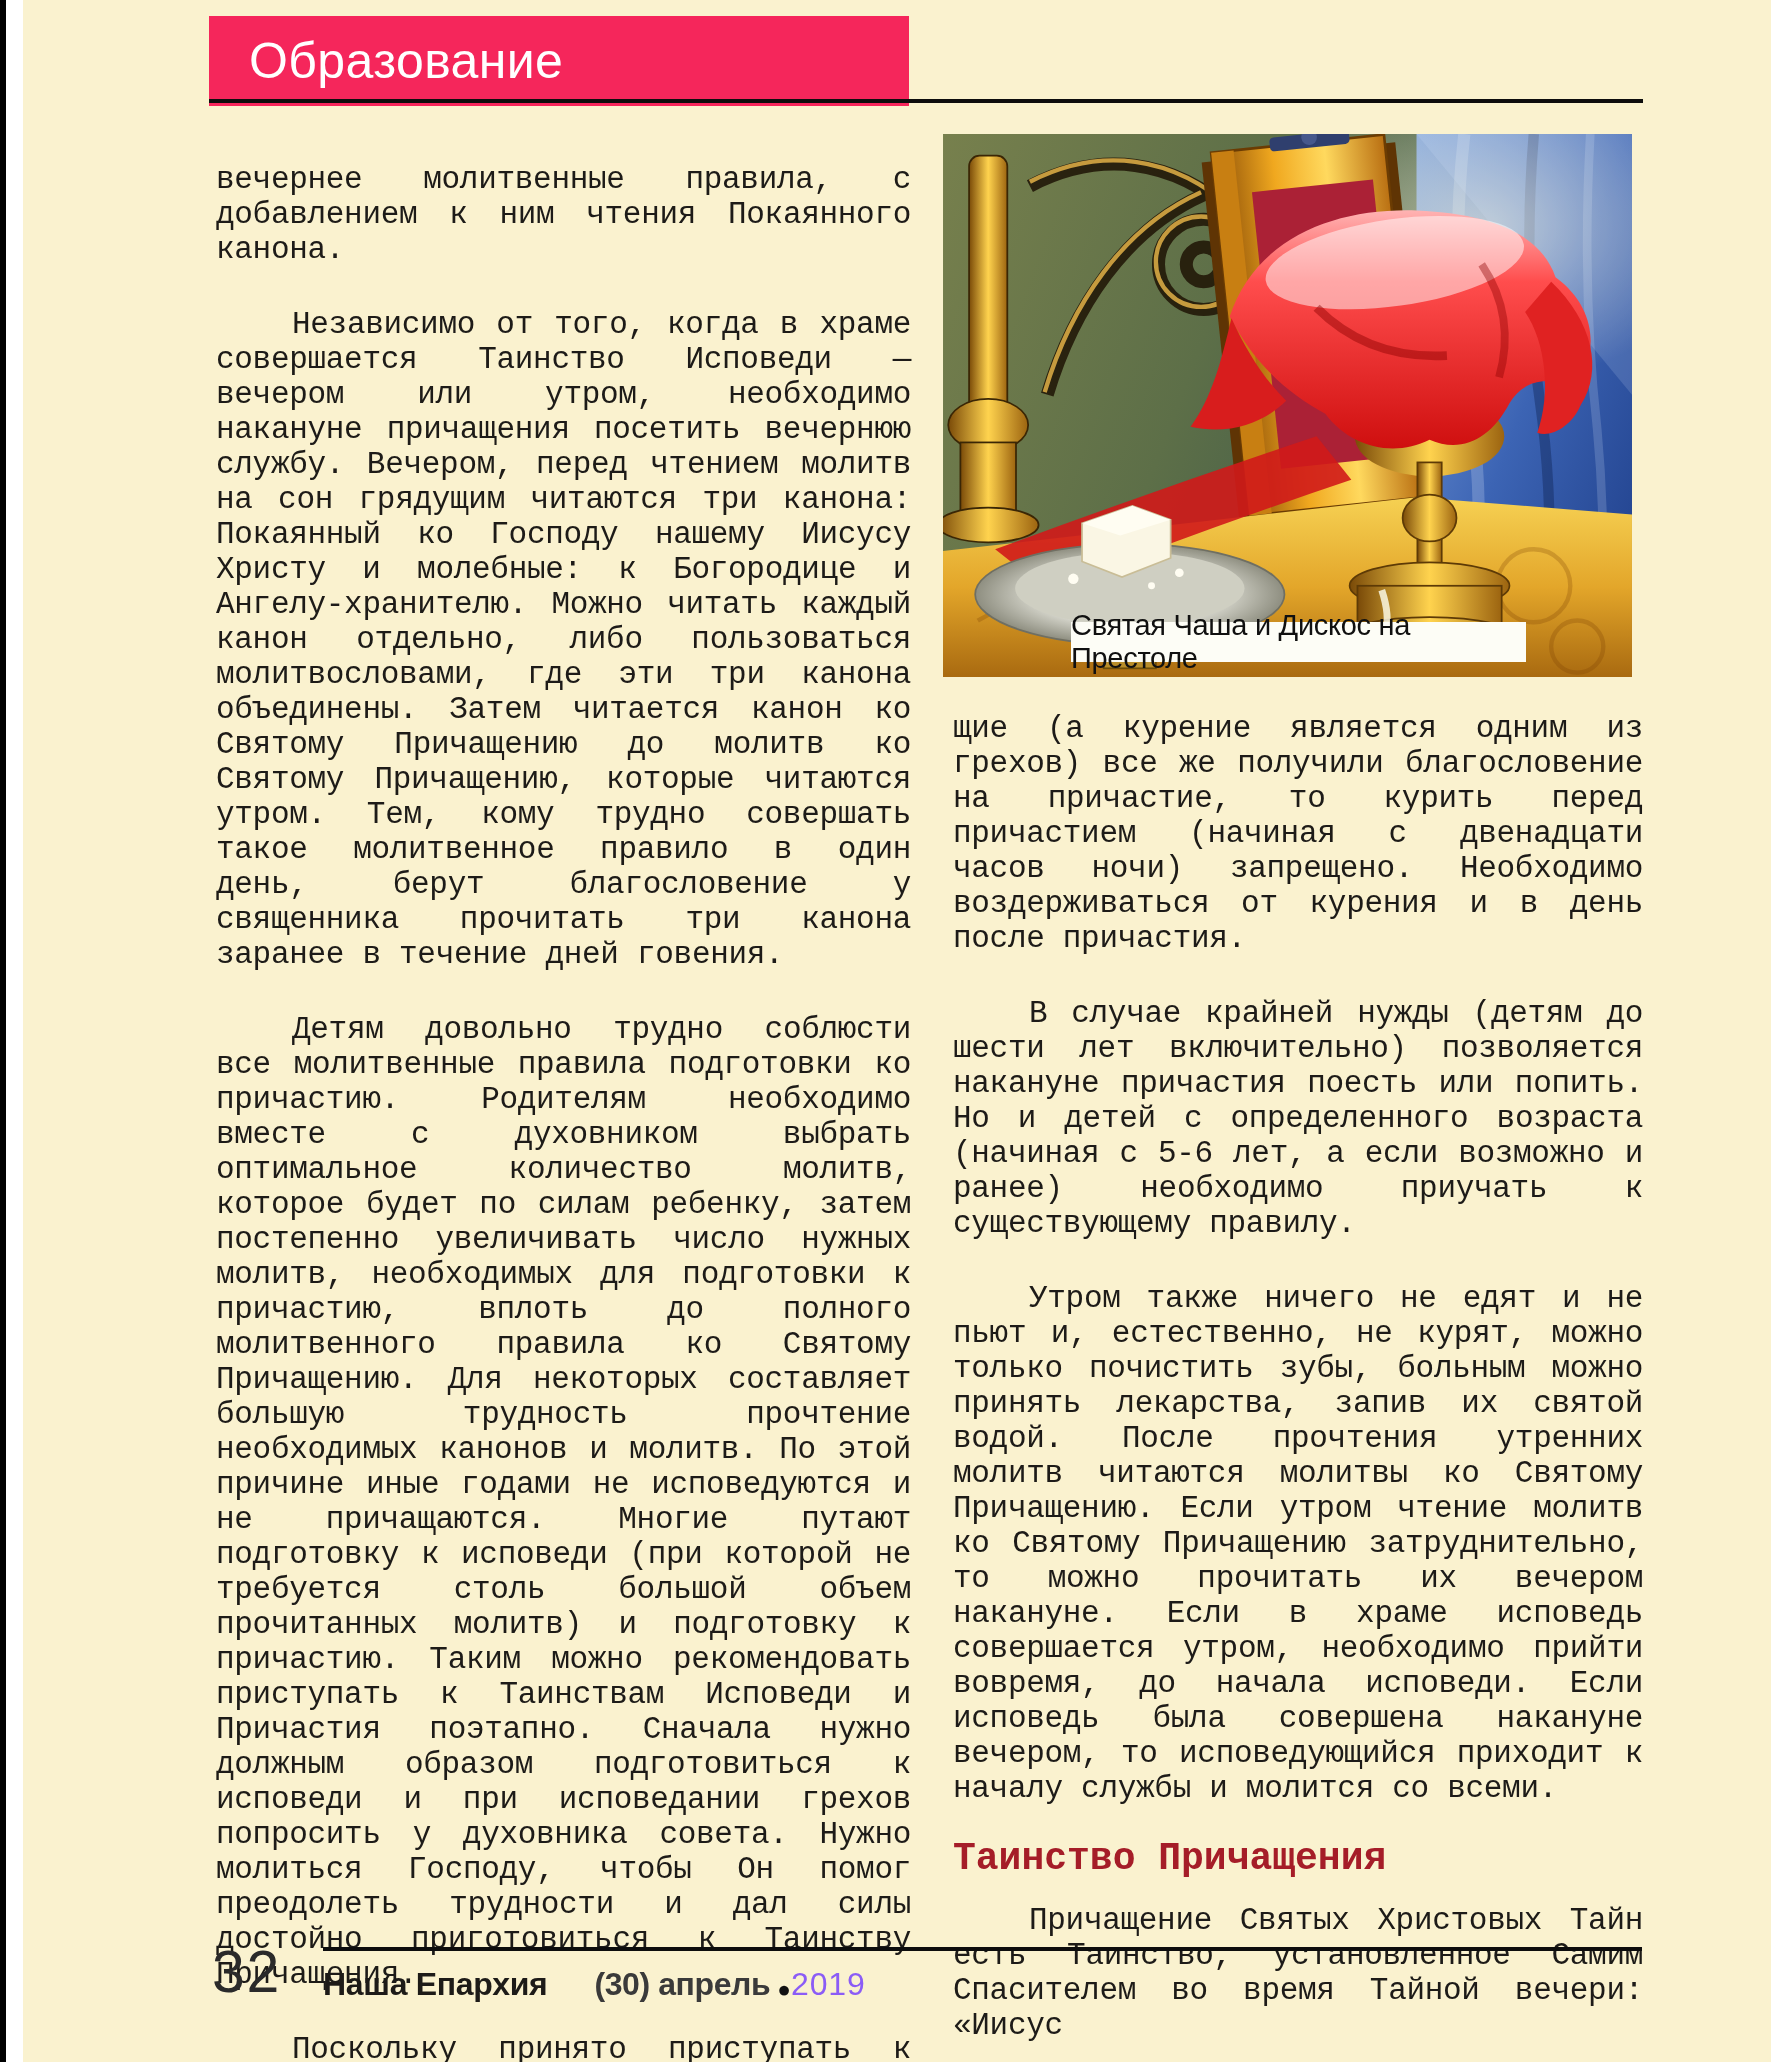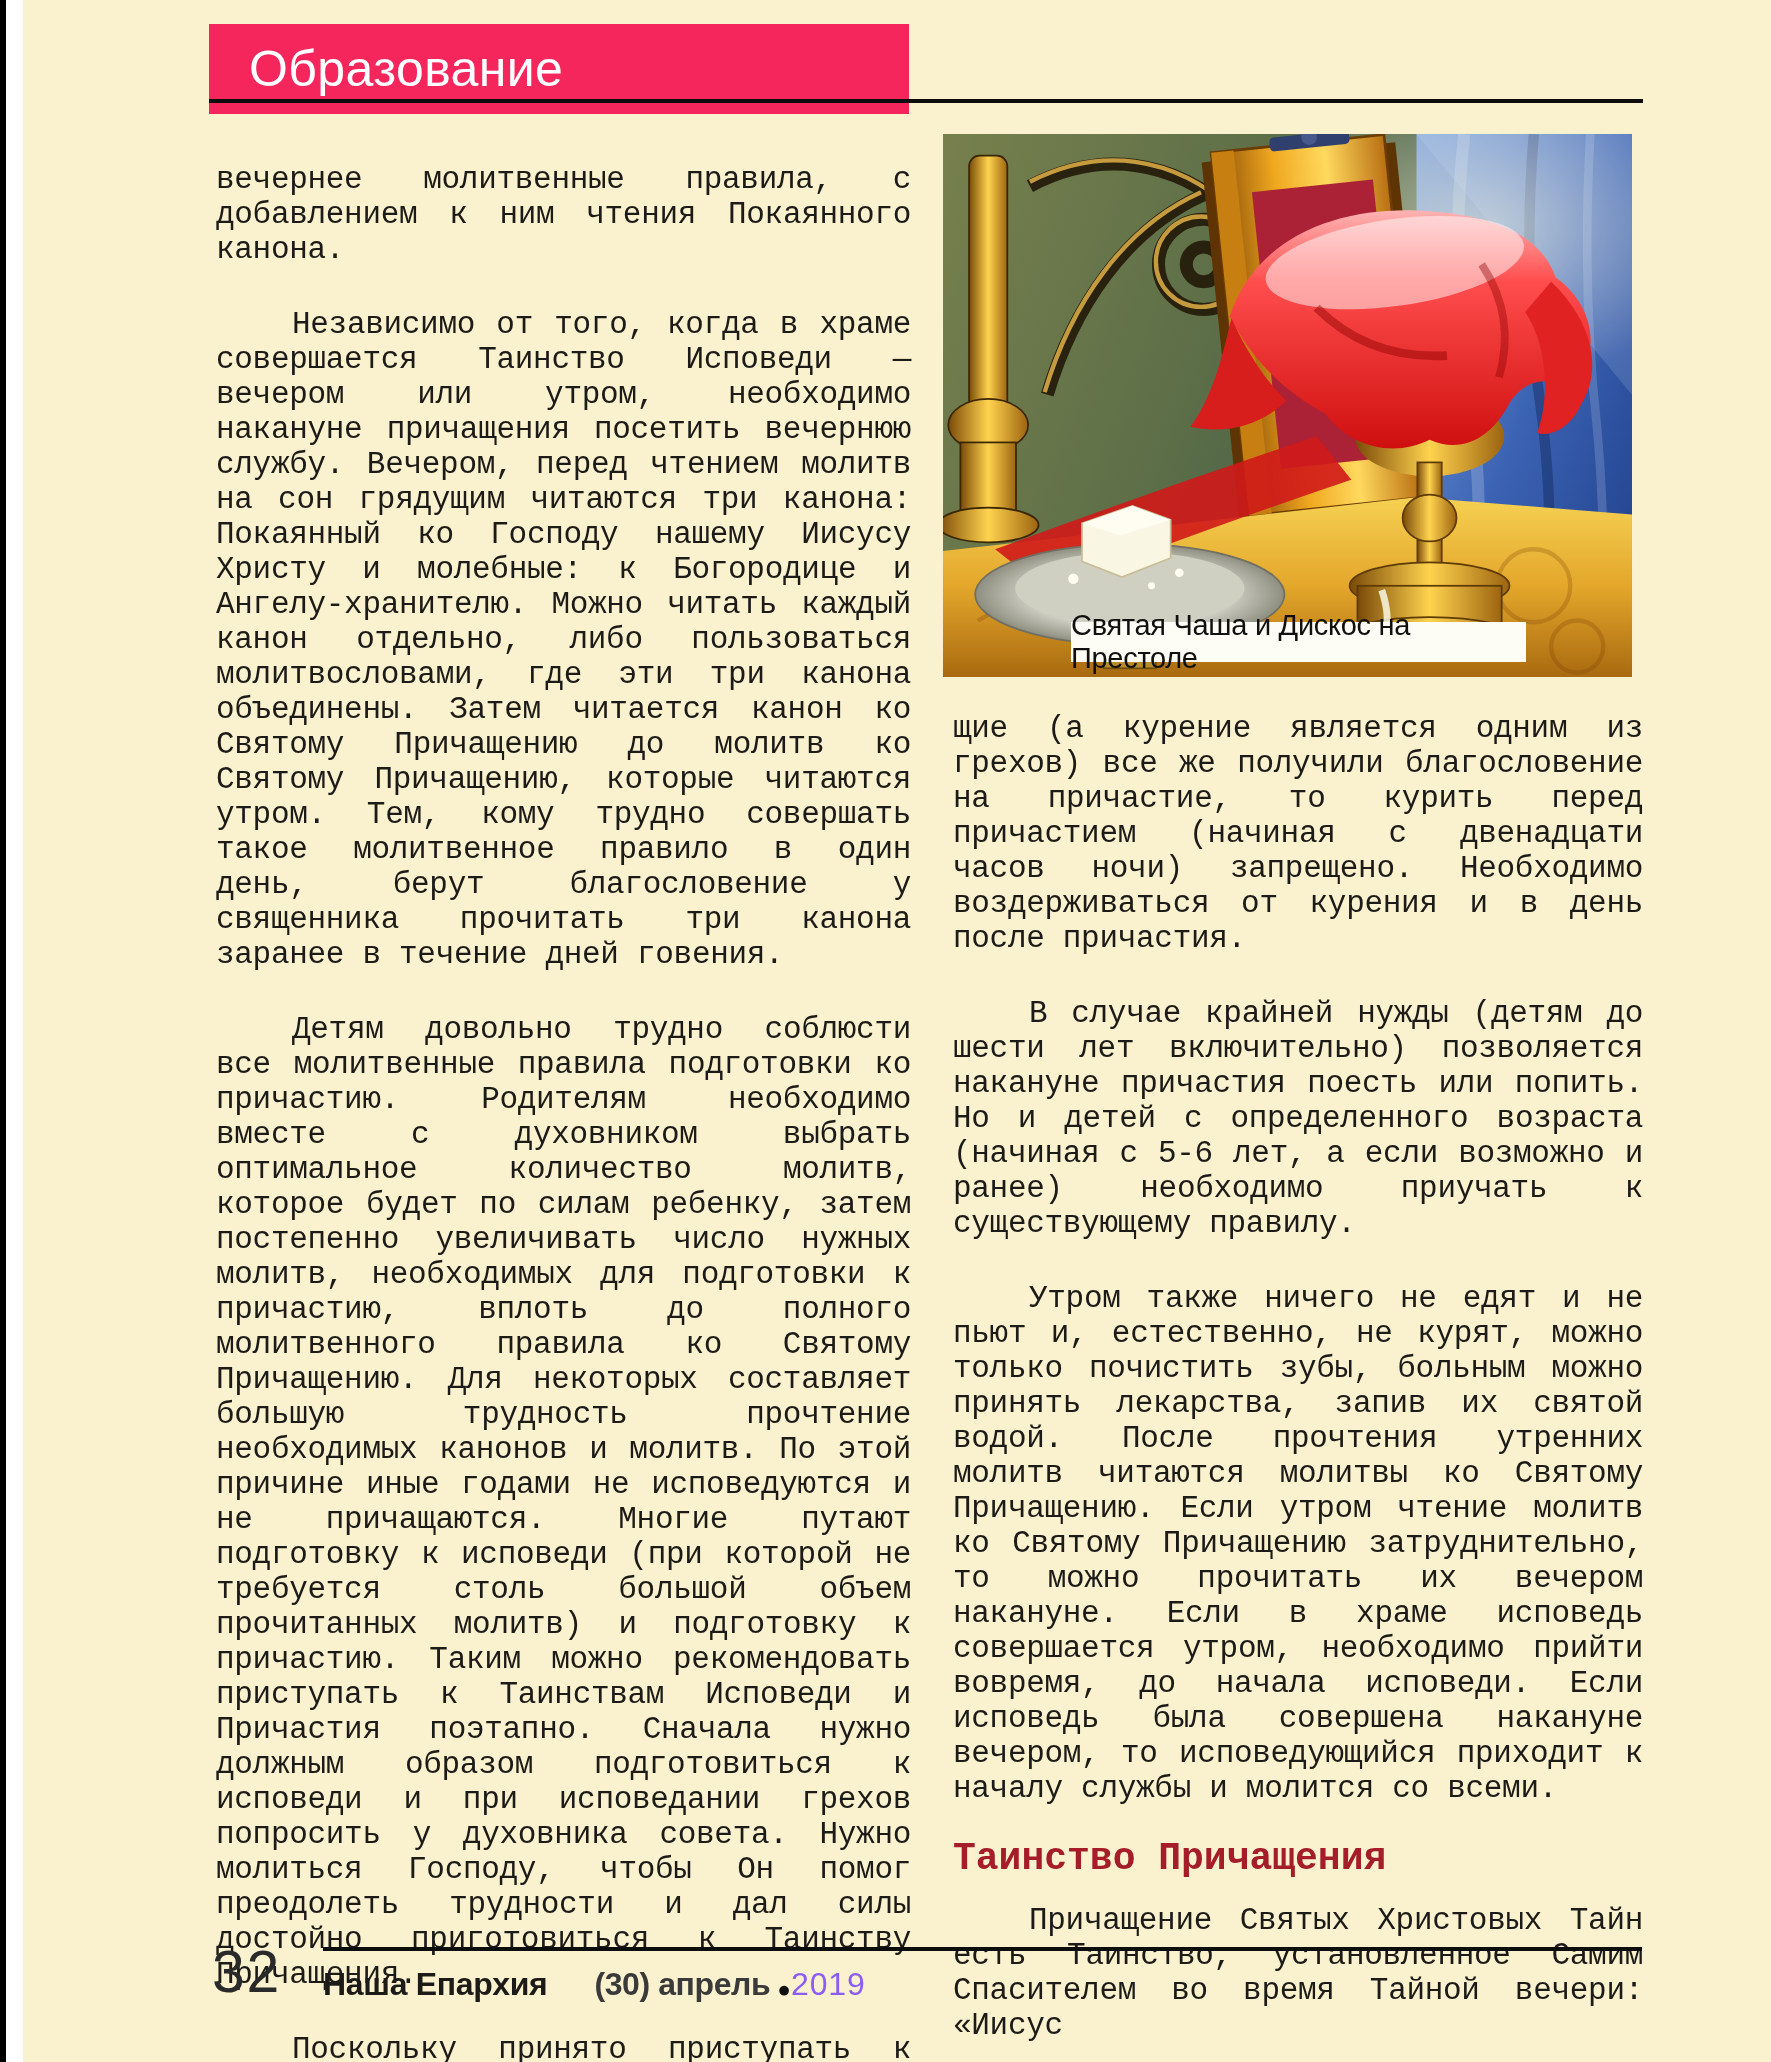--- a/index.html
+++ b/index.html
@@ -6,21 +6,21 @@
   .page{
     position:relative; width:1771px; height:2062px;
     background:var(--page_bg,#faf2cf);
     font-family:"Liberation Sans",sans-serif;
     overflow:hidden;
   }
   .edge-black{position:absolute;left:0;top:0;width:6px;height:100%;background:#000;}
   .edge-white{position:absolute;left:6px;top:0;width:16.5px;height:100%;background:#fff;}
 
   .banner{
-    position:absolute;left:209px;top:24px;width:700px;height:90px;
+    position:absolute;left:209px;top:16px;width:700px;height:90px;
     background:var(--banner_red,#f5265b);
     color:#ffffff;font-size:50px;letter-spacing:0.4px;
     display:flex;align-items:center;padding-left:40px;box-sizing:border-box;text-align:center;
   }
   .banner-rule{position:absolute;left:209px;top:99px;width:1434px;height:4.3px;background:#0d0d0d;}
 
   .col{
     position:absolute;color:var(--text_ink,#1d1b18);
     font-size:31px;line-height:35px;letter-spacing:-0.3px;
     text-align:justify;

